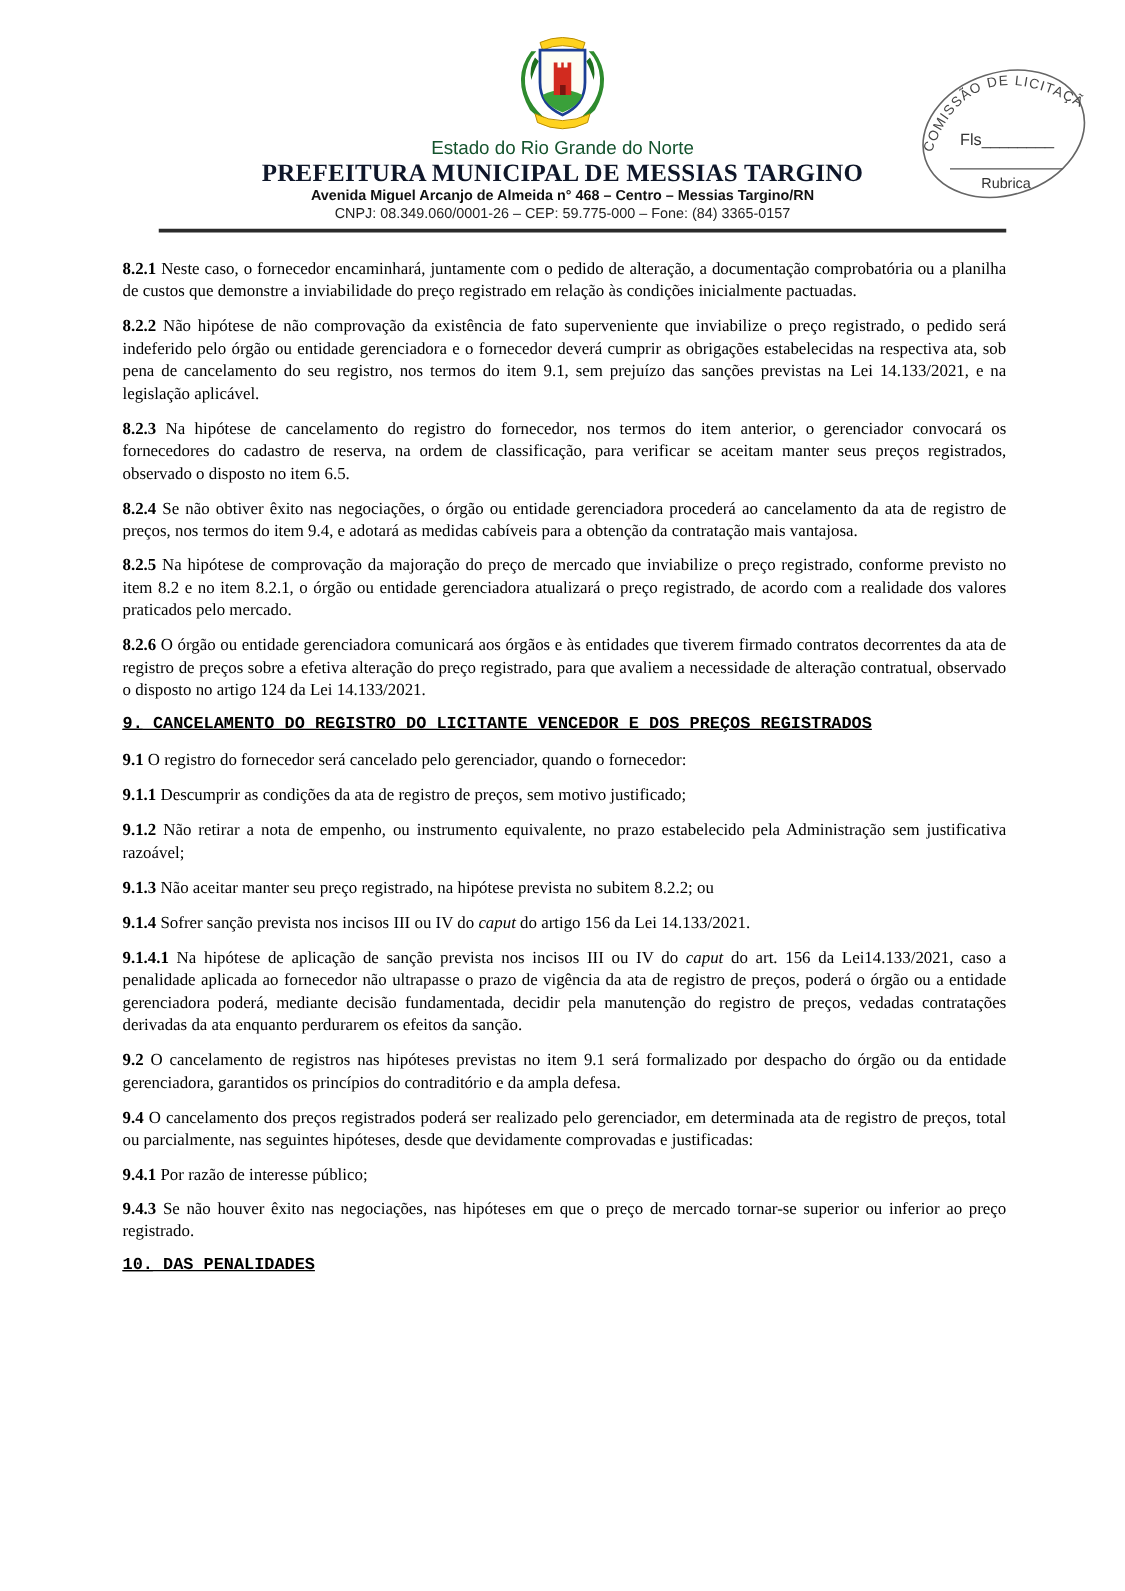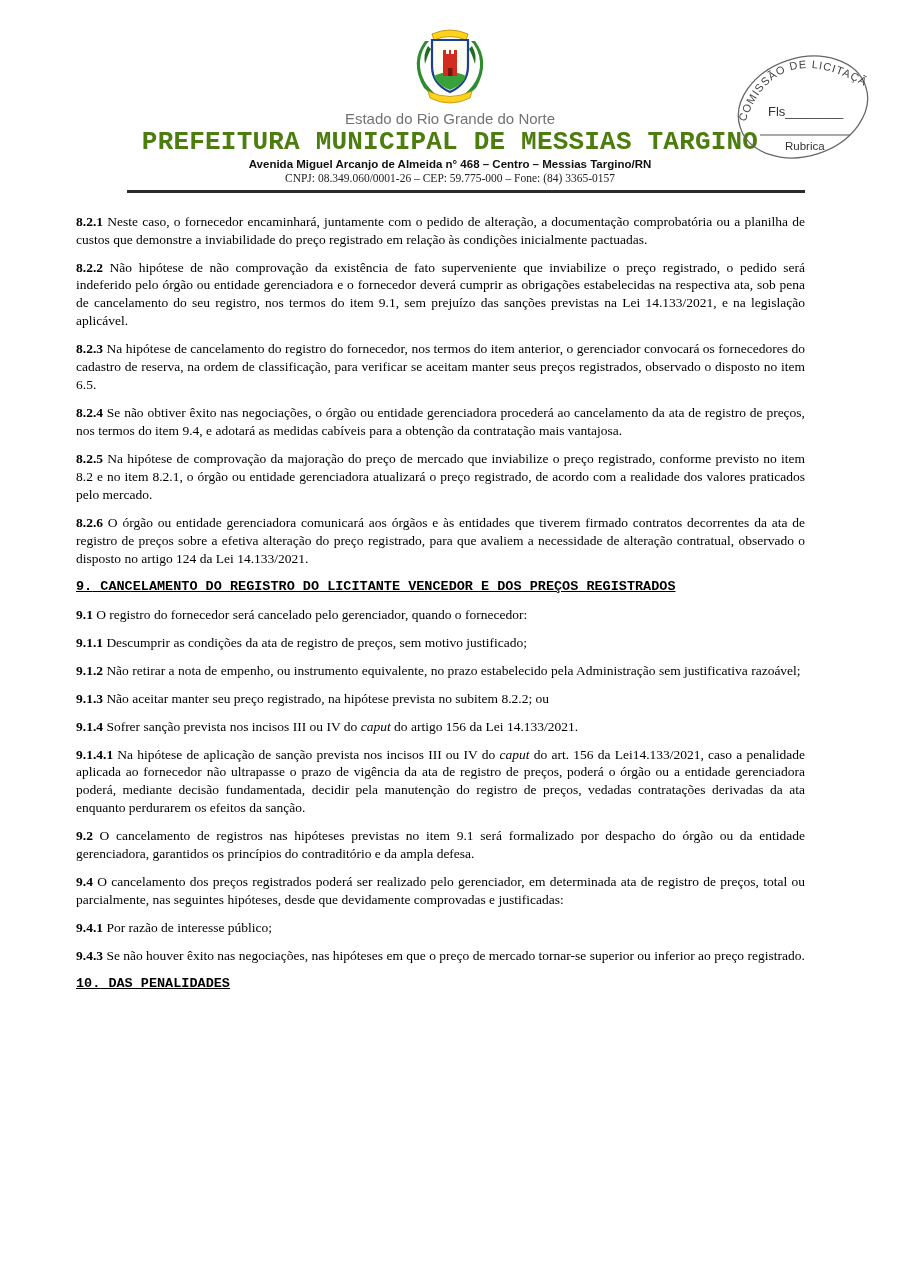--- a/index.html
+++ b/index.html
@@ -7,45 +7,45 @@
   body { font-family:"Liberation Serif", serif; color:#000; }
   .page {
     position:relative; width:900px; height:1273px; margin:0 auto;
     background:#fff; overflow:hidden;
   }
   
   .header { text-align:center; padding-top:24px; }
   .logo-wrap { height:84px; display:flex; justify-content:center; align-items:flex-start; }
   .state-line {
     font-family:"Liberation Sans", sans-serif;
-    font-size:15px; margin-top:2px; color:#737373;
+    font-size:15px; margin-top:2px; color:#14532d;
   }
   .org-title {
-    font-family:Liberation Mono, monospace;
-    font-weight:bold; font-size:26px; letter-spacing:0.2px; color:#4d7c0f;
+    font-family:Liberation Serif, serif;
+    font-weight:bold; font-size:20px; letter-spacing:0.2px; color:#0f172a;
     margin-top:1px; line-height:1.1;
   }
   .addr-line {
     font-family:"Liberation Sans", sans-serif;
     font-weight:bold; font-size:11.5px; margin-top:1px; color:#111;
   }
   .cnpj-line {
-    font-family:Liberation Serif, serif;
+    font-family:Liberation Sans, sans-serif;
     font-size:11.5px; margin-top:2px; color:#222;
   }
   .header-rule {
     margin:6px 95px 0 127px;
     border-bottom:3.5px solid #2b2b2b;
   }
   
   .stamp {
     position:absolute; top:42px; right:22px; width:150px; height:130px;
   }
   
-  .doc-body { padding:20px 95px 0 76px; }
+  .doc-body { padding:20px 95px 0 98px; }
   .para, .heading {
     text-align:justify; font-size:13.5px; line-height:1.33;
     margin-bottom:10px; color:#000;
   }
   .heading {
     font-weight:bold; text-decoration:underline;font-family:Liberation Mono, monospace;
   }
   .heading b { text-decoration:underline; }
   .para b { font-weight:bold; }
   .para i { font-style:italic; }

